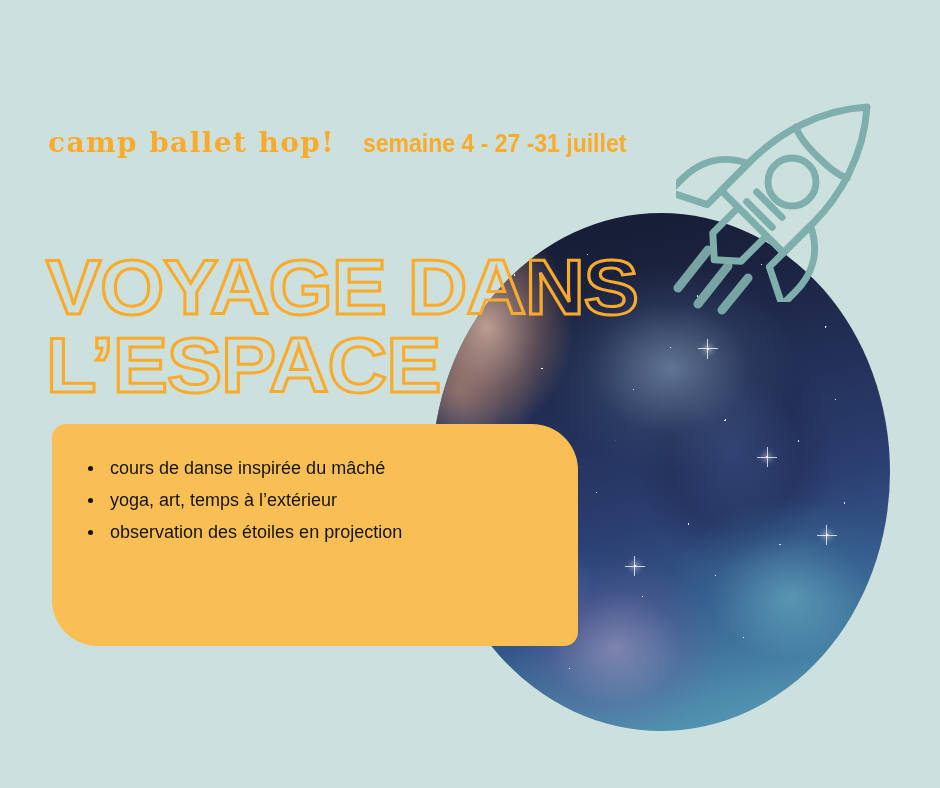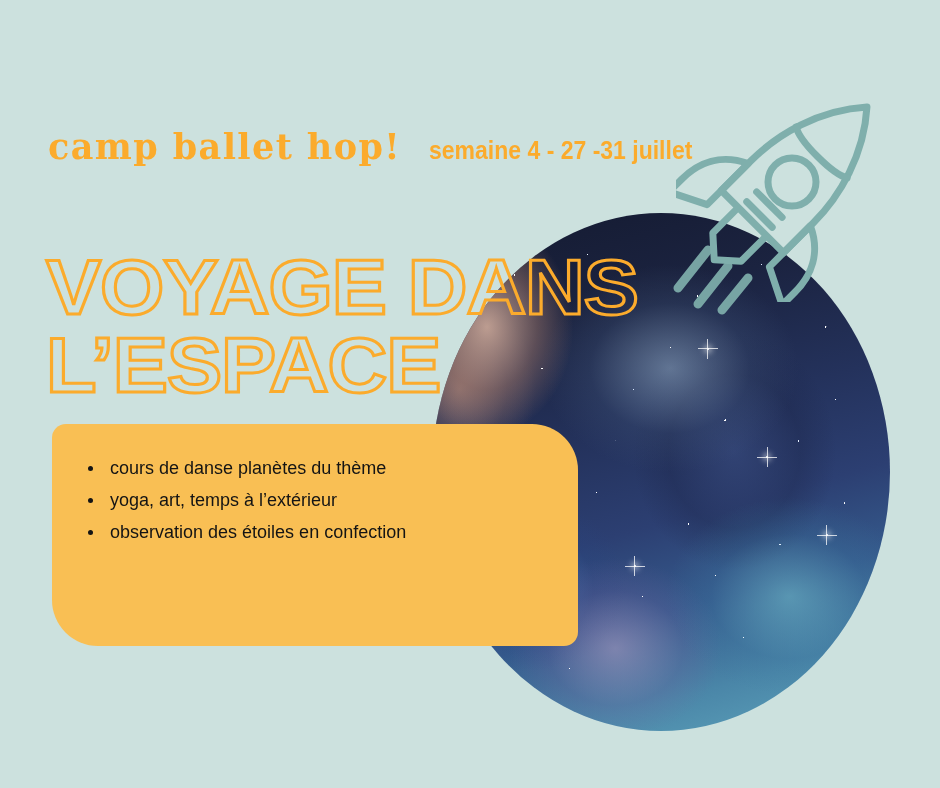--- a/index.html
+++ b/index.html
@@ -66,21 +66,21 @@
   #galaxy-blob .bigstar::before{left:-9px;top:.5px;width:20px;height:1px;}
   #galaxy-blob .bigstar::after{top:-9px;left:.5px;width:1px;height:20px;}
 
   
   #rocket-illustration{position:absolute;left:676px;top:62px;width:232px;height:240px;}
   #speed-lines{position:absolute;left:664px;top:228px;width:110px;height:92px;}
 
   
   #kicker-row{position:absolute;left:48px;top:126px;height:44px;display:flex;align-items:baseline;}
   #camp-kicker{
-    font-family:"DejaVu Serif",serif;font-weight:700;font-size:35px;
+    font-family:"DejaVu Serif",serif;font-weight:700;font-size:28px;
     letter-spacing:1.4px;color:#fbab2c;white-space:nowrap;
   }
   #week-kicker{
     margin-left:28px;font-family:"Liberation Sans",sans-serif;font-weight:700;
     font-size:25px;color:#fbab2c;white-space:nowrap;
     transform:scaleX(.92);transform-origin:left center;
   }
 
   #main-title{
     position:absolute;left:46px;top:196px;width:640px;
@@ -150,19 +150,19 @@
   <div id="kicker-row">
     <span id="camp-kicker">camp ballet hop!</span>
     <span id="week-kicker">semaine 4 - 27 -31 juillet</span>
   </div>
 
   <h1 id="main-title">Voyage dans
 l’espace</h1>
 
   <div id="activities-card">
     <ul id="activities-list">
-      <li>cours de danse planètes du thème</li>
+      <li>cours de danse inspirée du mâché</li>
       <li>yoga, art, temps à l’extérieur</li>
-      <li>observation des étoiles en confection</li>
+      <li>observation des étoiles en projection</li>
     </ul>
   </div>
 
 </div>
 
 </body></html>

